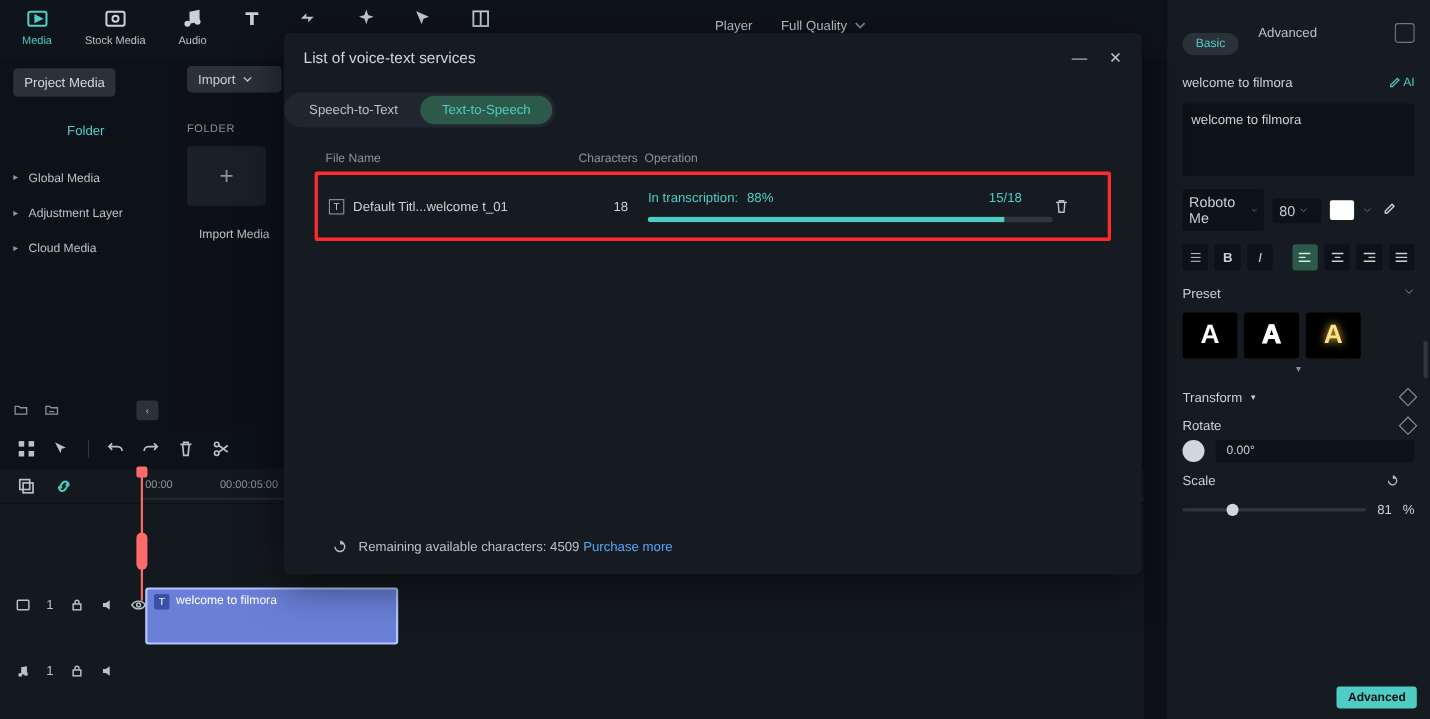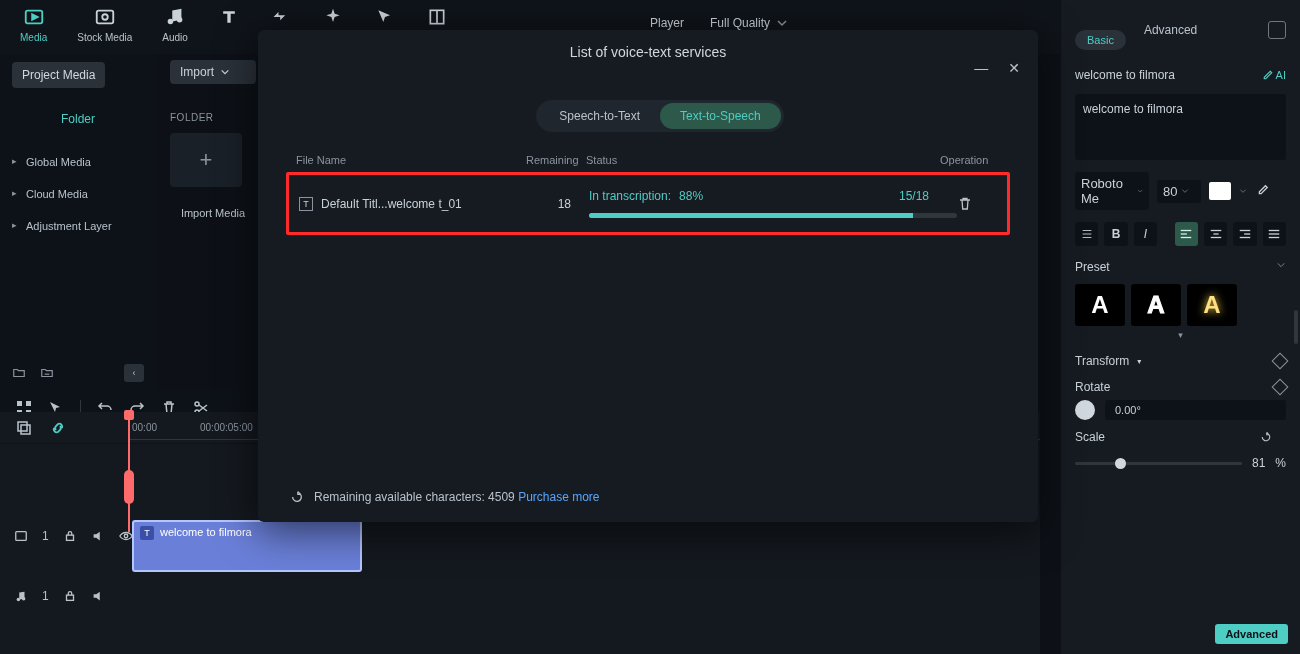--- a/index.html
+++ b/index.html
@@ -33,21 +33,21 @@
 .import-btn { background:#2a3139; border-radius:4px; padding:5px 10px; display:flex; gap:6px; align-items:center; color:#c9d1d9; font-size:12px; cursor:pointer; }
 .folder-hdr { color:#8b949e; font-size:10px; margin-top:28px; letter-spacing:0.5px; }
 .add-card { width:72px; height:54px; background:#1a2028; border-radius:4px; margin-top:10px; display:flex; align-items:center; justify-content:center; color:#8b949e; font-size:22px; cursor:pointer; }
 .import-lbl { font-size:11px; color:#b9c2cb; margin-top:20px; text-align:center; }
 
 
 .tl-toolbar { position:absolute; left:0; top:390px; width:1040px; height:36px; background:#0d1218; display:flex; align-items:center; gap:16px; padding:0 16px; color:#b9c2cb; }
 .tl-toolbar .sep { width:1px; height:16px; background:#30363d; }
 .tl-toolbar .ico { width:16px; height:16px; cursor:pointer; }
 
-.tl-zone { position:absolute; left:0; top:412px; width:1040px; bottom:0; background:#14191f; }
+.tl-zone { position:absolute; left:0; top:426px; width:1040px; bottom:0; background:#14191f; }
 .tl-head { height:32px; display:flex; align-items:center; padding-left:16px; gap:18px; border-bottom:1px solid #0d1218; }
 .tl-head .ico { width:16px; height:16px; color:#b9c2cb; }
 .tl-ruler { position:absolute; left:128px; top:4px; right:0; height:24px; border-bottom:1px solid #30363d; color:#8b949e; font-size:10px; }
 .tl-ruler span { position:absolute; top:6px; }
 .playhead { position:absolute; left:128px; top:0; width:2px; height:120px; background:#ff6b6b; }
 .playhead::before { content:""; position:absolute; top:-2px; left:-4px; width:10px; height:10px; background:#ff6b6b; border-radius:2px; }
 .scrubber { position:absolute; left:124px; top:58px; width:10px; height:34px; background:#ff6b6b; border-radius:5px; }
 
 .track { position:absolute; left:0; right:0; height:40px; display:flex; align-items:center; }
 .track .hdr { width:128px; display:flex; gap:14px; padding-left:14px; color:#b9c2cb; }
@@ -97,25 +97,25 @@
 .val-box { background:#0d1218; border-radius:3px; padding:4px 10px; font-size:11px; color:#c9d1d9; flex:1; }
 
 .scale-row { padding:6px 14px; display:flex; align-items:center; gap:10px; font-size:12px; }
 .slider-track { flex:1; height:3px; background:#30363d; border-radius:2px; position:relative; }
 .slider-thumb { position:absolute; top:-4px; width:11px; height:11px; background:#d0d7de; border-radius:50%; }
 
 .adv-btn { position:absolute; right:12px; bottom:10px; background:#4ecdc4; color:#0d1117; font-size:11px; padding:4px 10px; border-radius:3px; font-weight:600; cursor:pointer;margin-top:37px; }
 
 
 .modal { position:absolute; left:258px; top:30px; width:780px; height:492px; background:#161b22; border-radius:6px; box-shadow:0 8px 40px rgba(0,0,0,0.6); z-index:50; }
-.modal-hdr { padding:14px 18px; display:flex; align-items:center; color:#d0d7de; font-size:14px;flex-direction:column; }
+.modal-hdr { padding:14px 18px; display:flex; align-items:center; color:#d0d7de; font-size:14px; }
 .modal-hdr .ctrls { margin-left:auto; display:flex; gap:20px; color:#b9c2cb; }
 .modal-hdr .ctrls span { cursor:pointer; }
 
-.seg { display:flex; justify-content:center; margin-top:10px;margin-left:24px; }
+.seg { display:flex; justify-content:flex-start; margin-top:10px; }
 .seg-inner { background:#20262d; border-radius:16px; padding:3px; display:flex; }
 .seg-inner .opt { padding:6px 20px; border-radius:14px; font-size:12px; color:#b9c2cb; cursor:pointer; }
 .seg-inner .opt.active { background:#2d594a; color:#4ecdc4; }
 
 .tbl { margin:16px 28px 0 28px; }
 .tbl-hdr { display:flex; color:#8b949e; font-size:11px; padding:6px 10px; }
 .col-file { width:230px; }
 .col-char { width:60px; }
 .col-status { flex:1; }
 .col-op { width:60px; text-align:left; }
@@ -124,21 +124,21 @@
 .file-cell { width:230px; display:flex; gap:8px; align-items:center; color:#c9d1d9; font-size:12px; }
 .file-cell .ticon { width:14px; height:14px; border:1px solid #8b949e; display:flex; align-items:center; justify-content:center; font-size:9px; }
 .char-cell { width:60px; text-align:right; padding-right:18px; color:#c9d1d9; font-size:12px; }
 .status-cell { flex:1; }
 .status-top { display:flex; align-items:center; gap:8px; color:#4ecdc4; font-size:12px; }
 .status-top .count { margin-left:auto; margin-right:28px; }
 .progress { height:5px; background:#30363d; border-radius:3px; margin-top:10px; overflow:hidden; }
 .progress .fill { height:100%; background:#4ecdc4; }
 .op-cell { width:40px; text-align:right; color:#b9c2cb; cursor:pointer; }
 
-.modal-foot { position:absolute; left:32px; bottom:18px; display:flex; gap:10px; align-items:center; color:#b9c2cb; font-size:12px; }
+.modal-foot { position:absolute; left:44px; bottom:18px; display:flex; gap:10px; align-items:center; color:#b9c2cb; font-size:12px; }
 .modal-foot .refresh { width:14px; height:14px; }
 .modal-foot a { color:#58a6ff; text-decoration:none; cursor:pointer; }
 
 
 .rp-scroll { position:absolute; right:2px; top:310px; width:4px; height:34px; background:#30363d; border-radius:2px; }
 </style>
 </head>
 <body>
 
 <div class="topnav">
@@ -224,22 +224,22 @@
         <path d="M21 17l-6-5-8 7"></path>
       </svg>
   </span>
 </div>
 
 <div class="leftcol">
   <span class="pill">Project Media</span>
   <div class="folder-lbl">Folder</div>
   <ul>
     <li>Global Media</li>
+    <li>Adjustment Layer</li>
     <li>Cloud Media</li>
-    <li>Adjustment Layer</li>
   </ul>
   <div class="bottom-icons">
     <span>
         <svg width="14" height="14" viewBox="0 0 24 24" fill="none" stroke="#8b949e" stroke-width="2">
           <path d="M3 6h6l2 2h10v10H3z"></path>
         </svg>
       </span>
     <span>
         <svg width="14" height="14" viewBox="0 0 24 24" fill="none" stroke="#8b949e" stroke-width="2">
           <path d="M3 6h6l2 2h10v10H3z"></path>
@@ -508,22 +508,21 @@
   </div>
   <div class="seg">
     <div class="seg-inner">
       <div class="opt">Speech-to-Text</div>
       <div class="opt active">Text-to-Speech</div>
     </div>
   </div>
   <div class="tbl">
     <div class="tbl-hdr">
       <span class="col-file">File Name</span>
-      <span class="col-char">Remaining</span>
-      <span class="col-status">Status</span>
+      <span class="col-char">Characters</span>
       <span class="col-op">Operation</span>
     </div>
     <div class="tbl-row">
       <div class="file-cell">
         <span class="ticon">T</span>
         <span>Default Titl...welcome t_01</span>
       </div>
       <div class="char-cell">18</div>
       <div class="status-cell">
         <div class="status-top">

